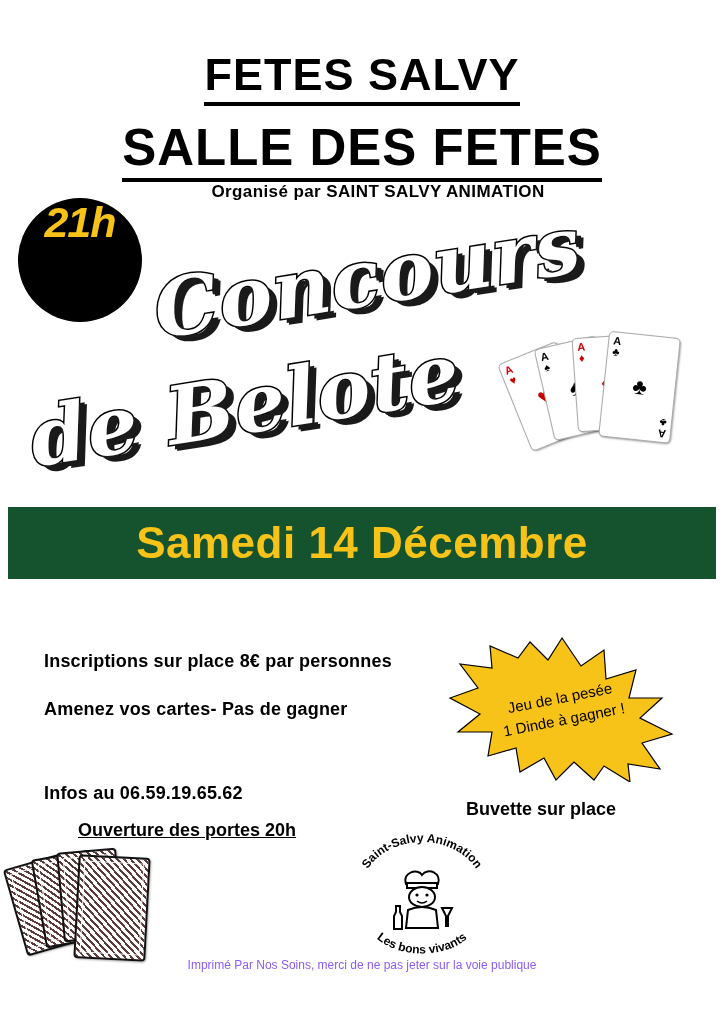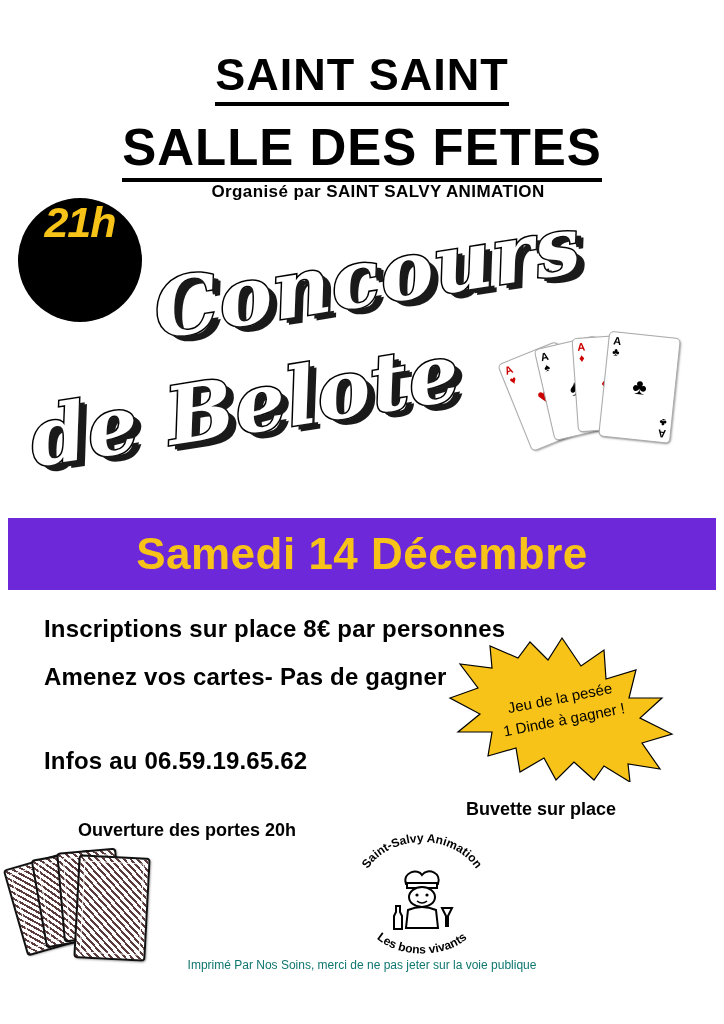--- a/index.html
+++ b/index.html
@@ -171,54 +171,55 @@
   .blk { color: #000000; }
 
   .ace-1 { left: 6px;  top: 24px; transform: rotate(-22deg); }
   .ace-2 { left: 30px; top: 18px; transform: rotate(-13deg); }
   .ace-3 { left: 54px; top: 14px; transform: rotate(-4deg); }
   .ace-4 { left: 74px; top: 12px; transform: rotate(6deg); width: 70px; height: 104px; }
 
   
   .date-band {
     position: absolute;
-    top: 518px;
+    top: 507px;
     left: 8px;
     width: 708px;
     height: 72px;
-    background: #6d28d9;
+    background: #14532d;
     display: flex;
     align-items: center;
     justify-content: center;
   }
   .date-band .date-text {
     color: #f7c318;
     font-size: 44px;
     font-weight: bold;
     letter-spacing: 0.5px;
   }
 
   
   .info {
     position: absolute;
-    font-size: 24px;
+    font-size: 18px;
     font-weight: bold;
     letter-spacing: 0.2px;
+    margin-top: 36px;
   }
   .info-1 { top: 615px; left: 44px; }
   .info-2 { top: 663px; left: 44px; }
   .info-3 { top: 747px; left: 44px; }
   .info-4 { top: 768px; left: 44px; }
 
   .bottom-line {
     position: absolute;
     font-size: 18px;
     font-weight: bold;
   }
-  .doors { top: 820px; left: 78px; }
+  .doors { top: 820px; left: 78px; text-decoration: underline; }
   .bar   { top: 799px; left: 466px; }
 
   
   .burst {
     position: absolute;
     top: 636px;
     left: 444px;
     width: 236px;
     height: 146px;
   }
@@ -297,30 +298,30 @@
   }
 
   
   .footer {
     position: absolute;
     top: 958px;
     left: 0;
     width: 724px;
     text-align: center;
     font-size: 12px;
-    color: #0f766e;
+    color: #8b5cf6;
   }
 </style>
 </head>
 <body>
 
 <div class="poster">
 
   <div class="title-1">
-    <span>SAINT SAINT</span>
+    <span>FETES SALVY</span>
   </div>
   <div class="title-2">
     <span>SALLE DES FETES</span>
   </div>
   <div class="organiser">Organisé par SAINT SALVY ANIMATION</div>
 
   <div class="time-badge">
     <div class="time-text">21h</div>
   </div>
 

